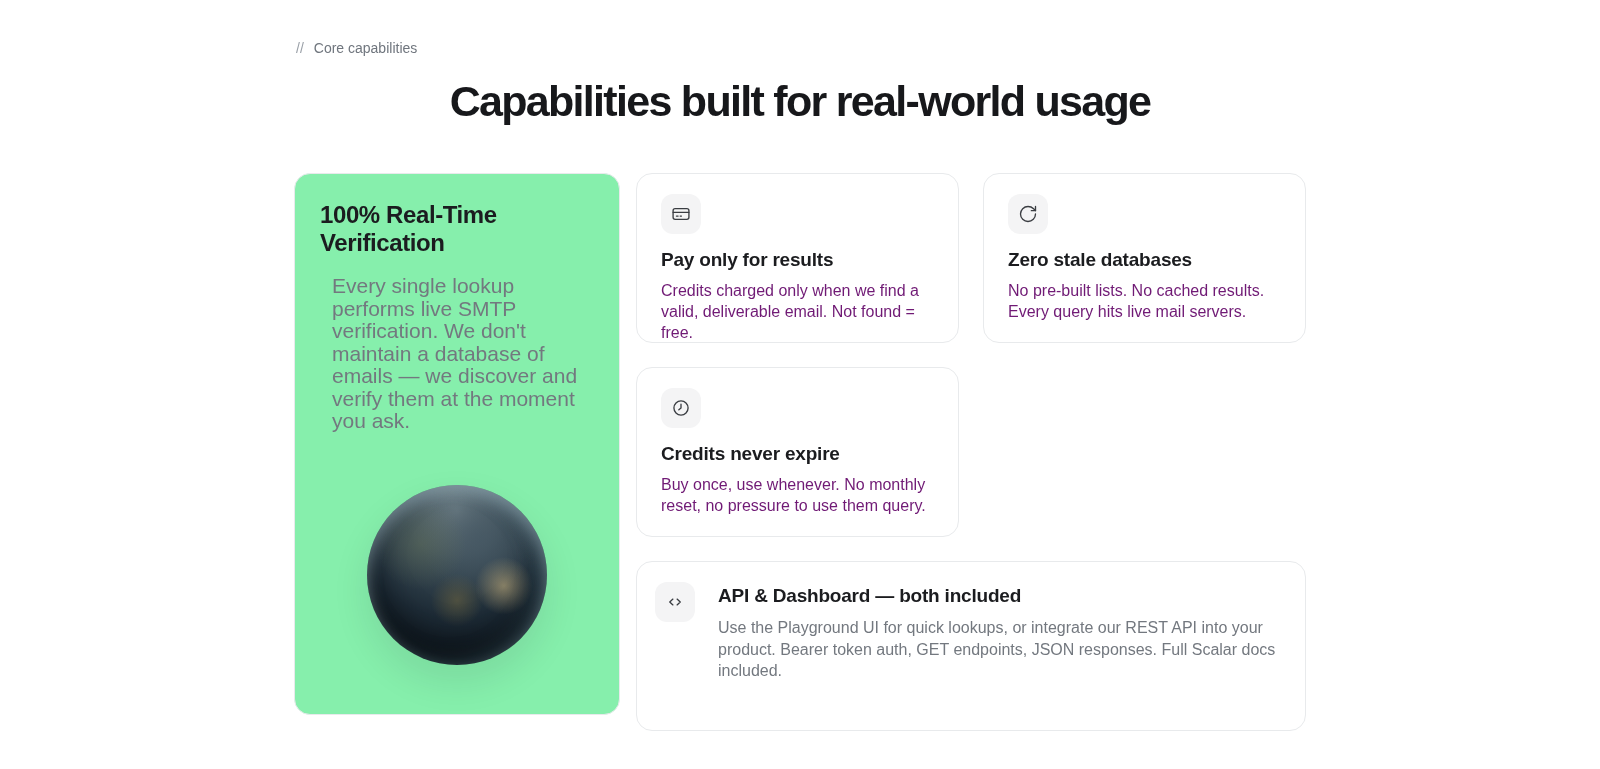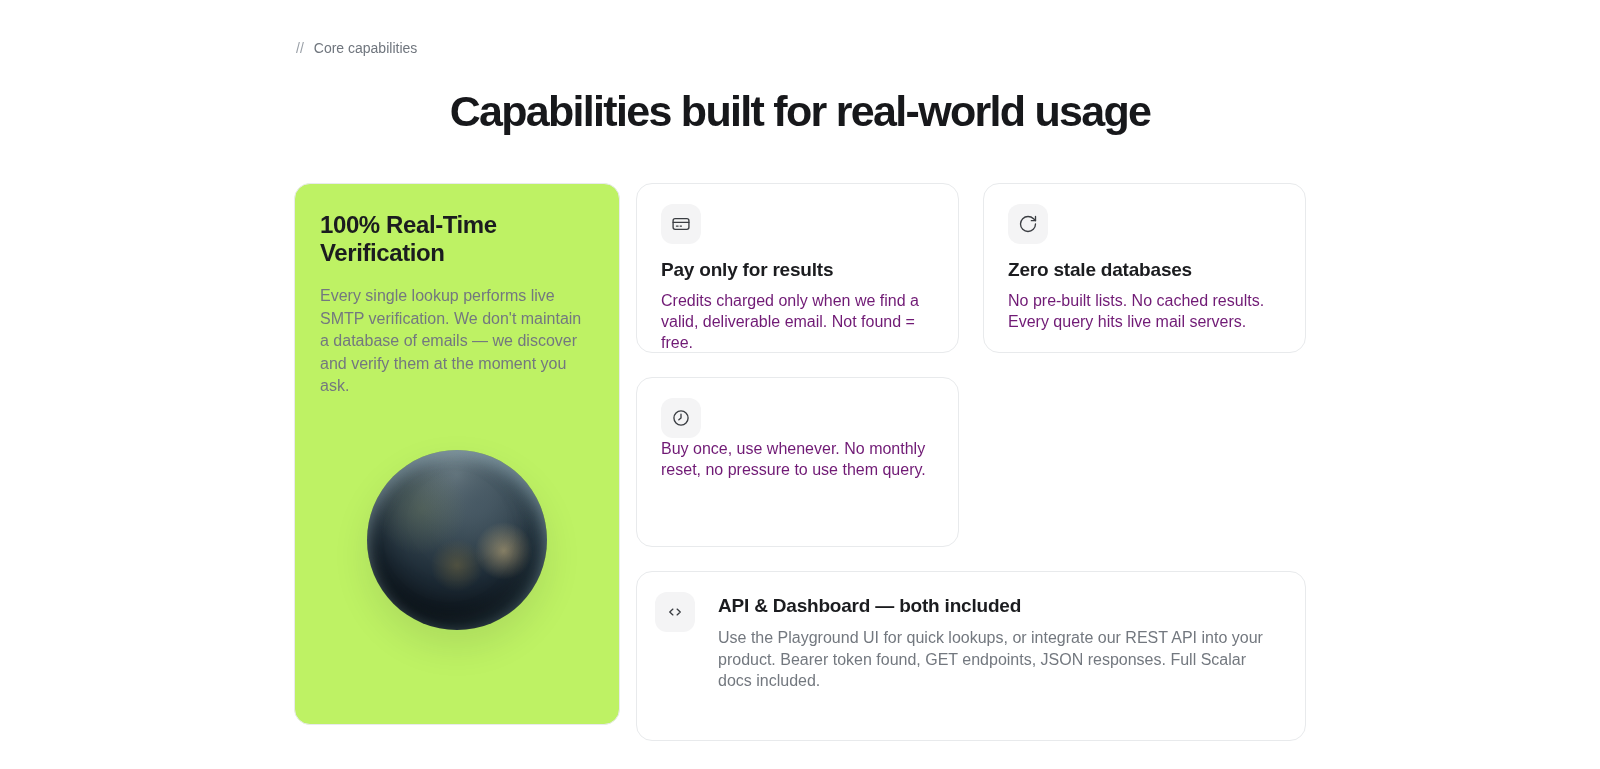--- a/index.html
+++ b/index.html
@@ -25,50 +25,50 @@
     color: #6f757d;
     padding-left: 2px;
   }
   .eyebrow .slashes { color: #9aa0a8; }
   .page-title {
     text-align: center;
     font-size: 43px;
     font-weight: 700;
     letter-spacing: -1.7px;
     color: #17181b;
-    margin: 31px 0 47px;
+    margin: 21px 0 47px;
   }
   .layout {
     display: grid;
     grid-template-columns: 326px 1fr;
     gap: 16px;
   }
   .card {
     background: #ffffff;
     border: 1px solid #e8eaec;
     border-radius: 16px;
   }
   
   .left-card {
-    background: #bef264;
+    background: #86efac;
     height: 542px;
     padding: 27px 25px 24px;
   }
   .left-card h2 {
     font-size: 24px;
     font-weight: 700;
     letter-spacing: -0.4px;
     margin: 0 0 18px;
     color: #1b1c1f;
   }
   .left-card .desc {
-    font-size: 16px;
+    font-size: 21px;
     line-height: 22.5px;
     color: #73787f;
-    margin: 0;
+    margin: 12px;
   }
   .earth {
     width: 180px;
     height: 180px;
     border-radius: 50%;
     margin: 52px auto 0;
     background:
       radial-gradient(circle at 76% 56%, rgba(197,175,125,0.60) 0%, rgba(197,175,125,0.0) 17%),
       radial-gradient(circle at 50% 64%, rgba(118,106,64,0.50) 0%, rgba(118,106,64,0.0) 18%),
       radial-gradient(circle at 30% 33%, rgba(98,112,88,0.45) 0%, rgba(98,112,88,0.0) 26%),
@@ -214,31 +214,32 @@
         <p>No pre-built lists. No cached results. Every query hits live mail servers.</p>
       </div>
 
       <div class="card small-card">
         <div class="icon-box">
           <svg width="20" height="20" viewBox="0 0 24 24" fill="none" stroke="currentColor" stroke-width="1.6" stroke-linecap="round" stroke-linejoin="round">
             <circle cx="12" cy="12" r="8.5"></circle>
             <path d="M12 7.5V12l-2.6 2.2"></path>
           </svg>
         </div>
+        <h3>Credits never expire</h3>
         <p>Buy once, use whenever. No monthly reset, no pressure to use them query.</p>
       </div>
 
       <div class="card wide-card">
         <div class="icon-box">
           <svg width="20" height="20" viewBox="0 0 24 24" fill="none" stroke="currentColor" stroke-width="1.6" stroke-linecap="round" stroke-linejoin="round">
             <path d="m9.5 8.5-3.8 3.5 3.8 3.5"></path>
             <path d="m14.5 8.5 3.8 3.5-3.8 3.5"></path>
           </svg>
         </div>
         <div>
           <h3>API &amp; Dashboard — both included</h3>
-          <p>Use the Playground UI for quick lookups, or integrate our REST API into your product. Bearer token found, GET endpoints, JSON responses. Full Scalar docs included.</p>
+          <p>Use the Playground UI for quick lookups, or integrate our REST API into your product. Bearer token auth, GET endpoints, JSON responses. Full Scalar docs included.</p>
         </div>
       </div>
 
     </div>
   </div>
 </div>
 
 </body></html>

